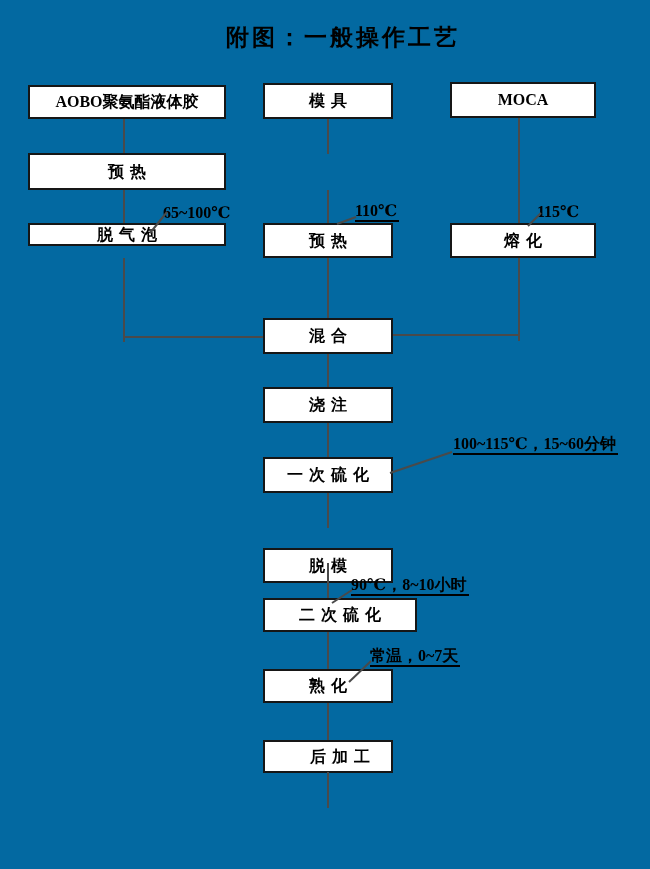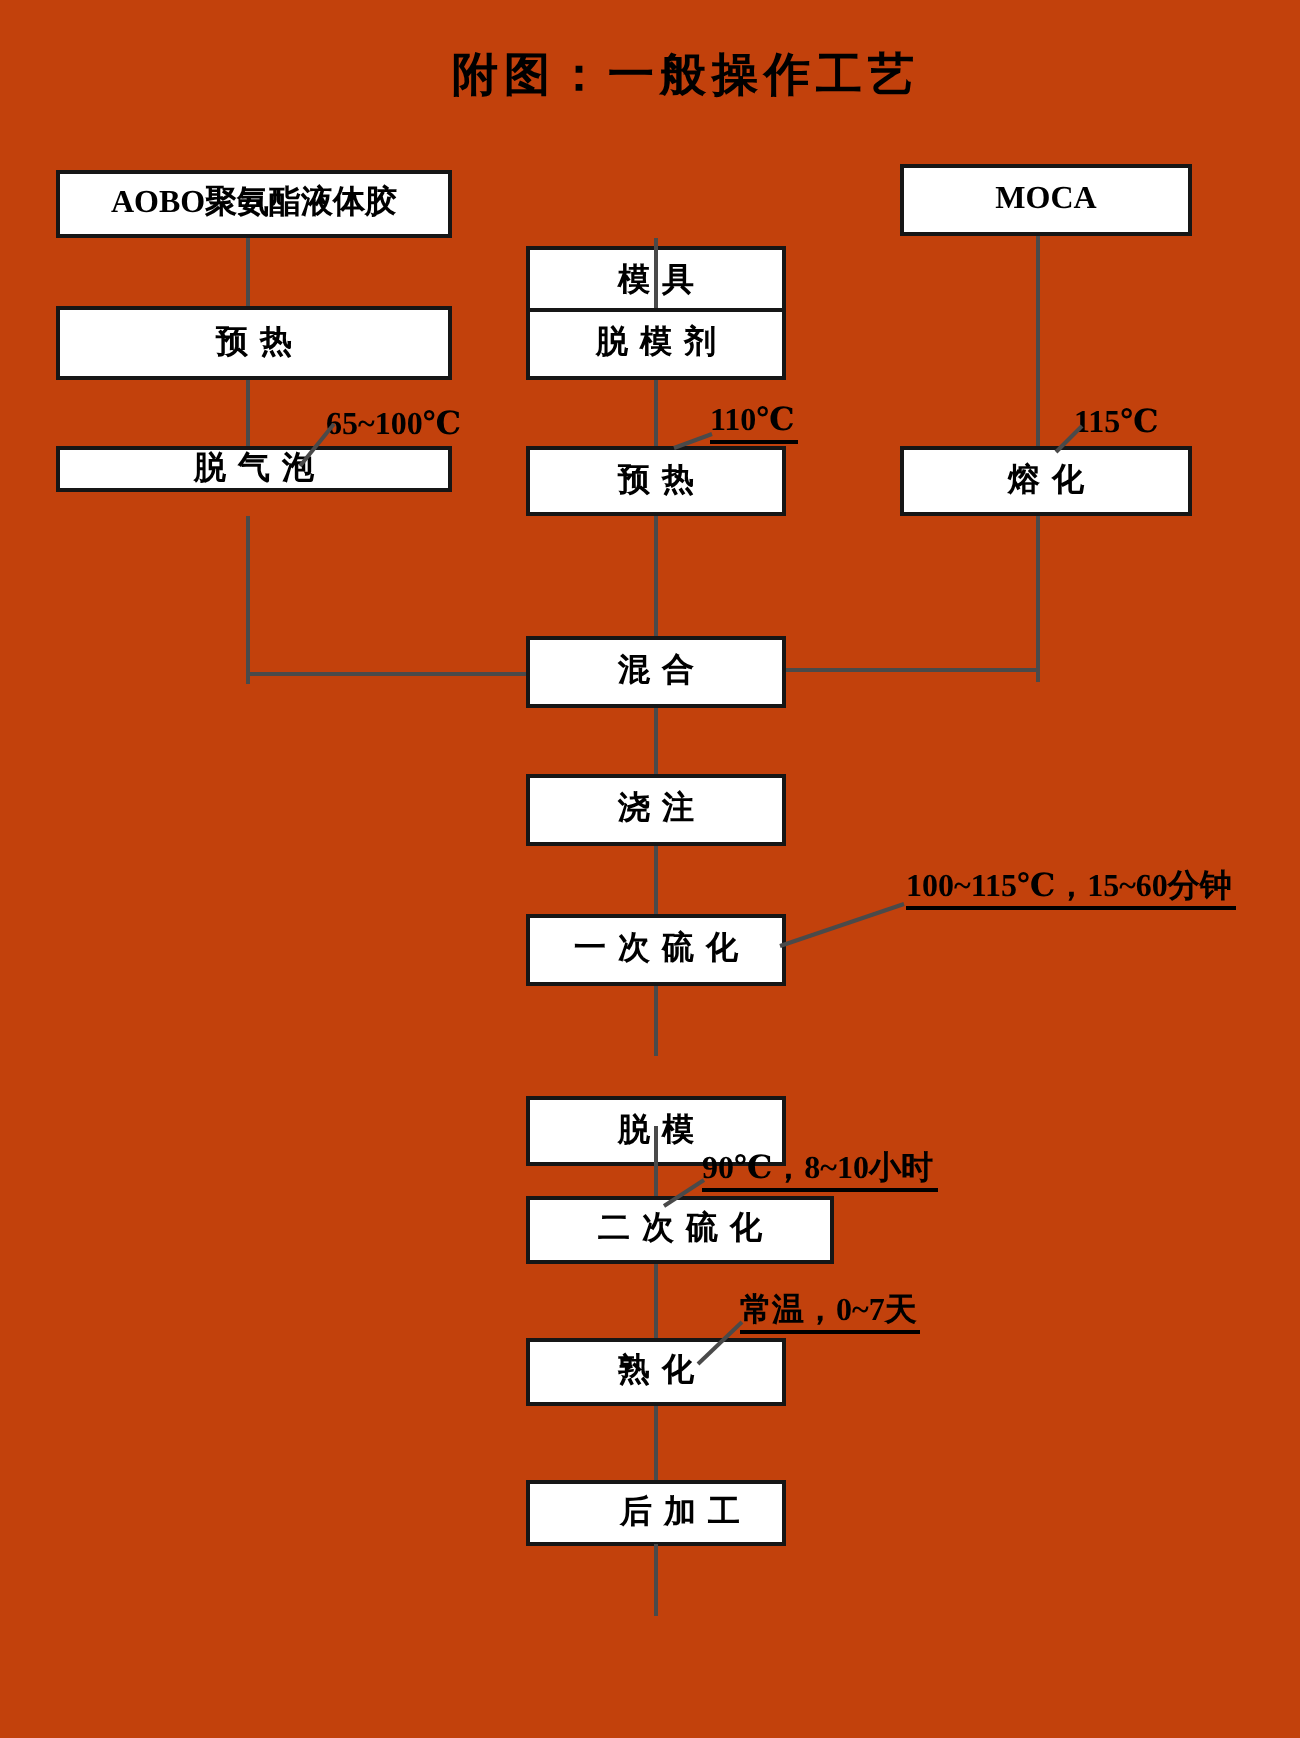--- a/index.html
+++ b/index.html
@@ -1,20 +1,20 @@
 <!DOCTYPE html>
 <html><head>
 <meta charset="utf-8">
 <style>
   html, body { margin: 0; padding: 0; background: #ffffff; }
   #page {
     position: relative;
     width: 650px;
     height: 869px;
-    background: #c2410c;
+    background: #0369a1;
     overflow: hidden;
     font-family: "Liberation Serif", "DejaVu Serif", serif;
   }
   .title {
     position: absolute;
     top: 22px;
     left: 18px;
     width: 650px;
     text-align: center;
     font-size: 23px;
@@ -67,25 +67,22 @@
   <div class="box" style="left:28px; top:85px; width:198px; height:34px;">
     <span class="box-label">AOBO聚氨酯液体胶</span>
   </div>
   <div class="box" style="left:28px; top:153px; width:198px; height:37px;">
     <span class="box-label spaced">预热</span>
   </div>
   <div class="box" style="left:28px; top:223px; width:198px; height:23px;">
     <span class="box-label spaced">脱气泡</span>
   </div>
 
-  <div class="box" style="left:263px; top:83px; width:130px; height:36px;margin-top:40px;">
+  <div class="box" style="left:263px; top:83px; width:130px; height:36px;">
     <span class="box-label spaced">模具</span>
-  </div>
-  <div class="box" style="left:263px; top:154px; width:130px; height:36px;">
-    <span class="box-label spaced">脱模剂</span>
   </div>
   <div class="box" style="left:263px; top:223px; width:130px; height:35px;">
     <span class="box-label spaced">预热</span>
   </div>
 
   <div class="box" style="left:450px; top:82px; width:146px; height:36px;">
     <span class="box-label">MOCA</span>
   </div>
   <div class="box" style="left:450px; top:223px; width:146px; height:35px;">
     <span class="box-label spaced">熔化</span>

